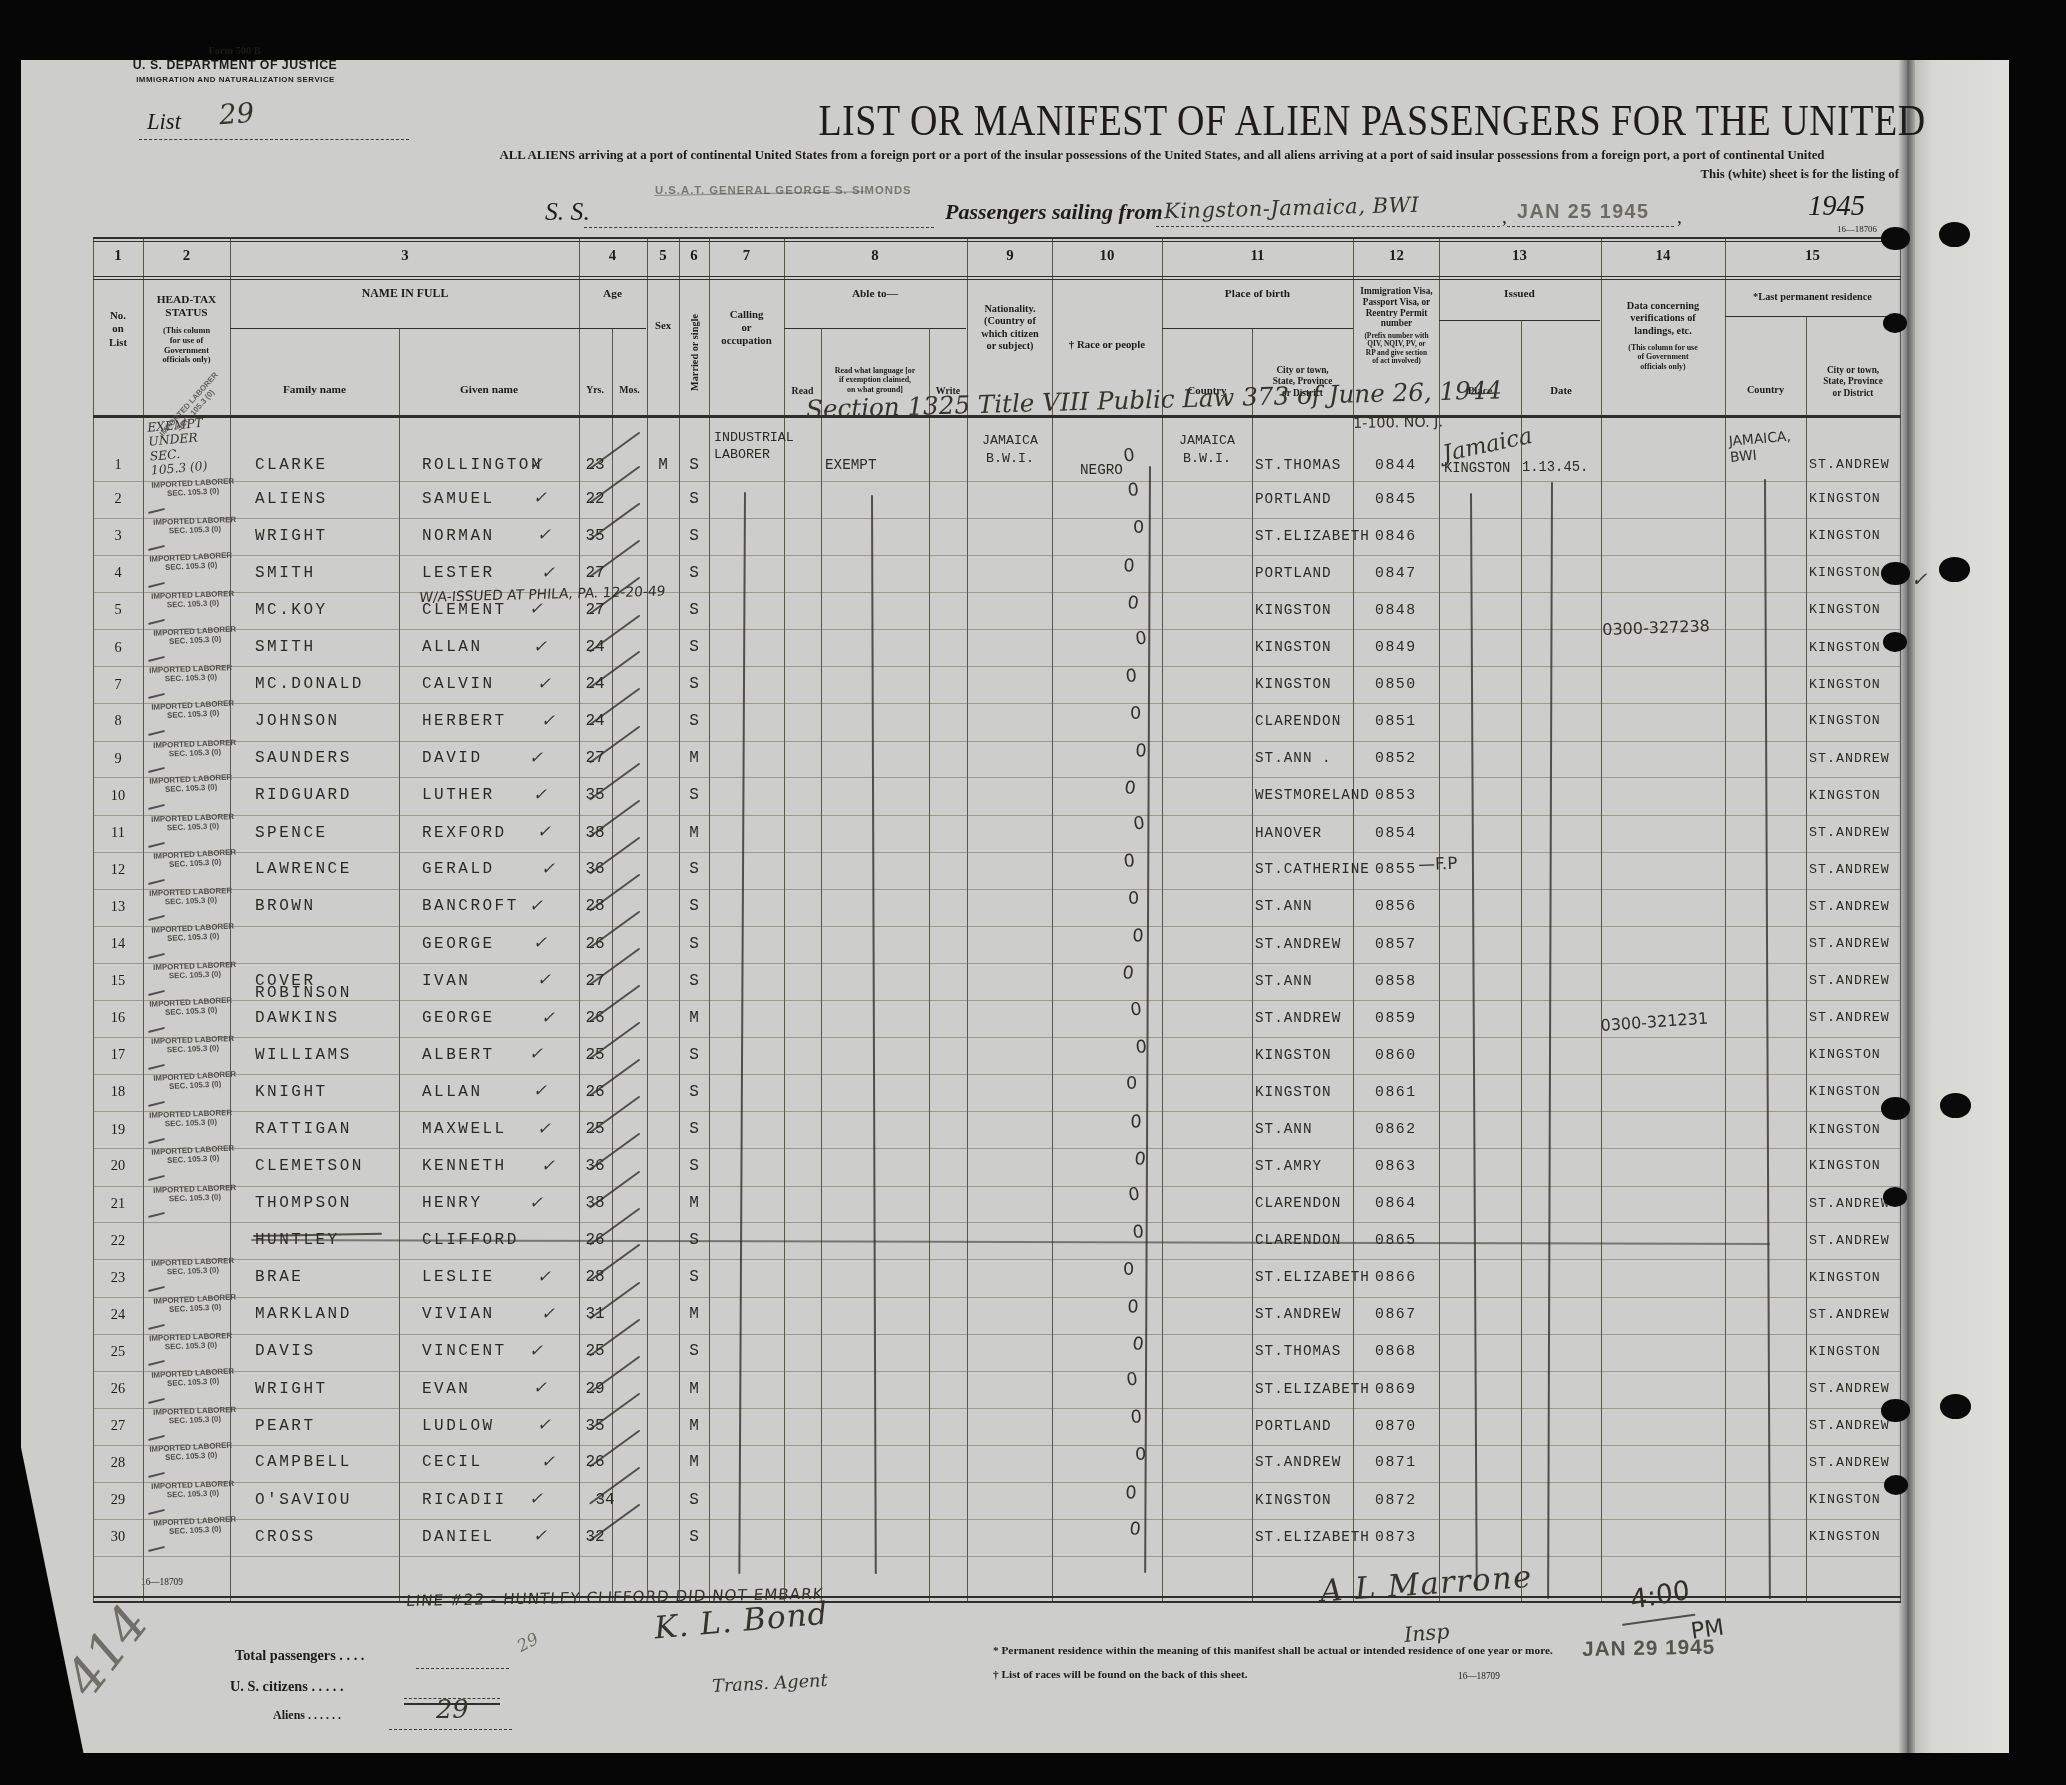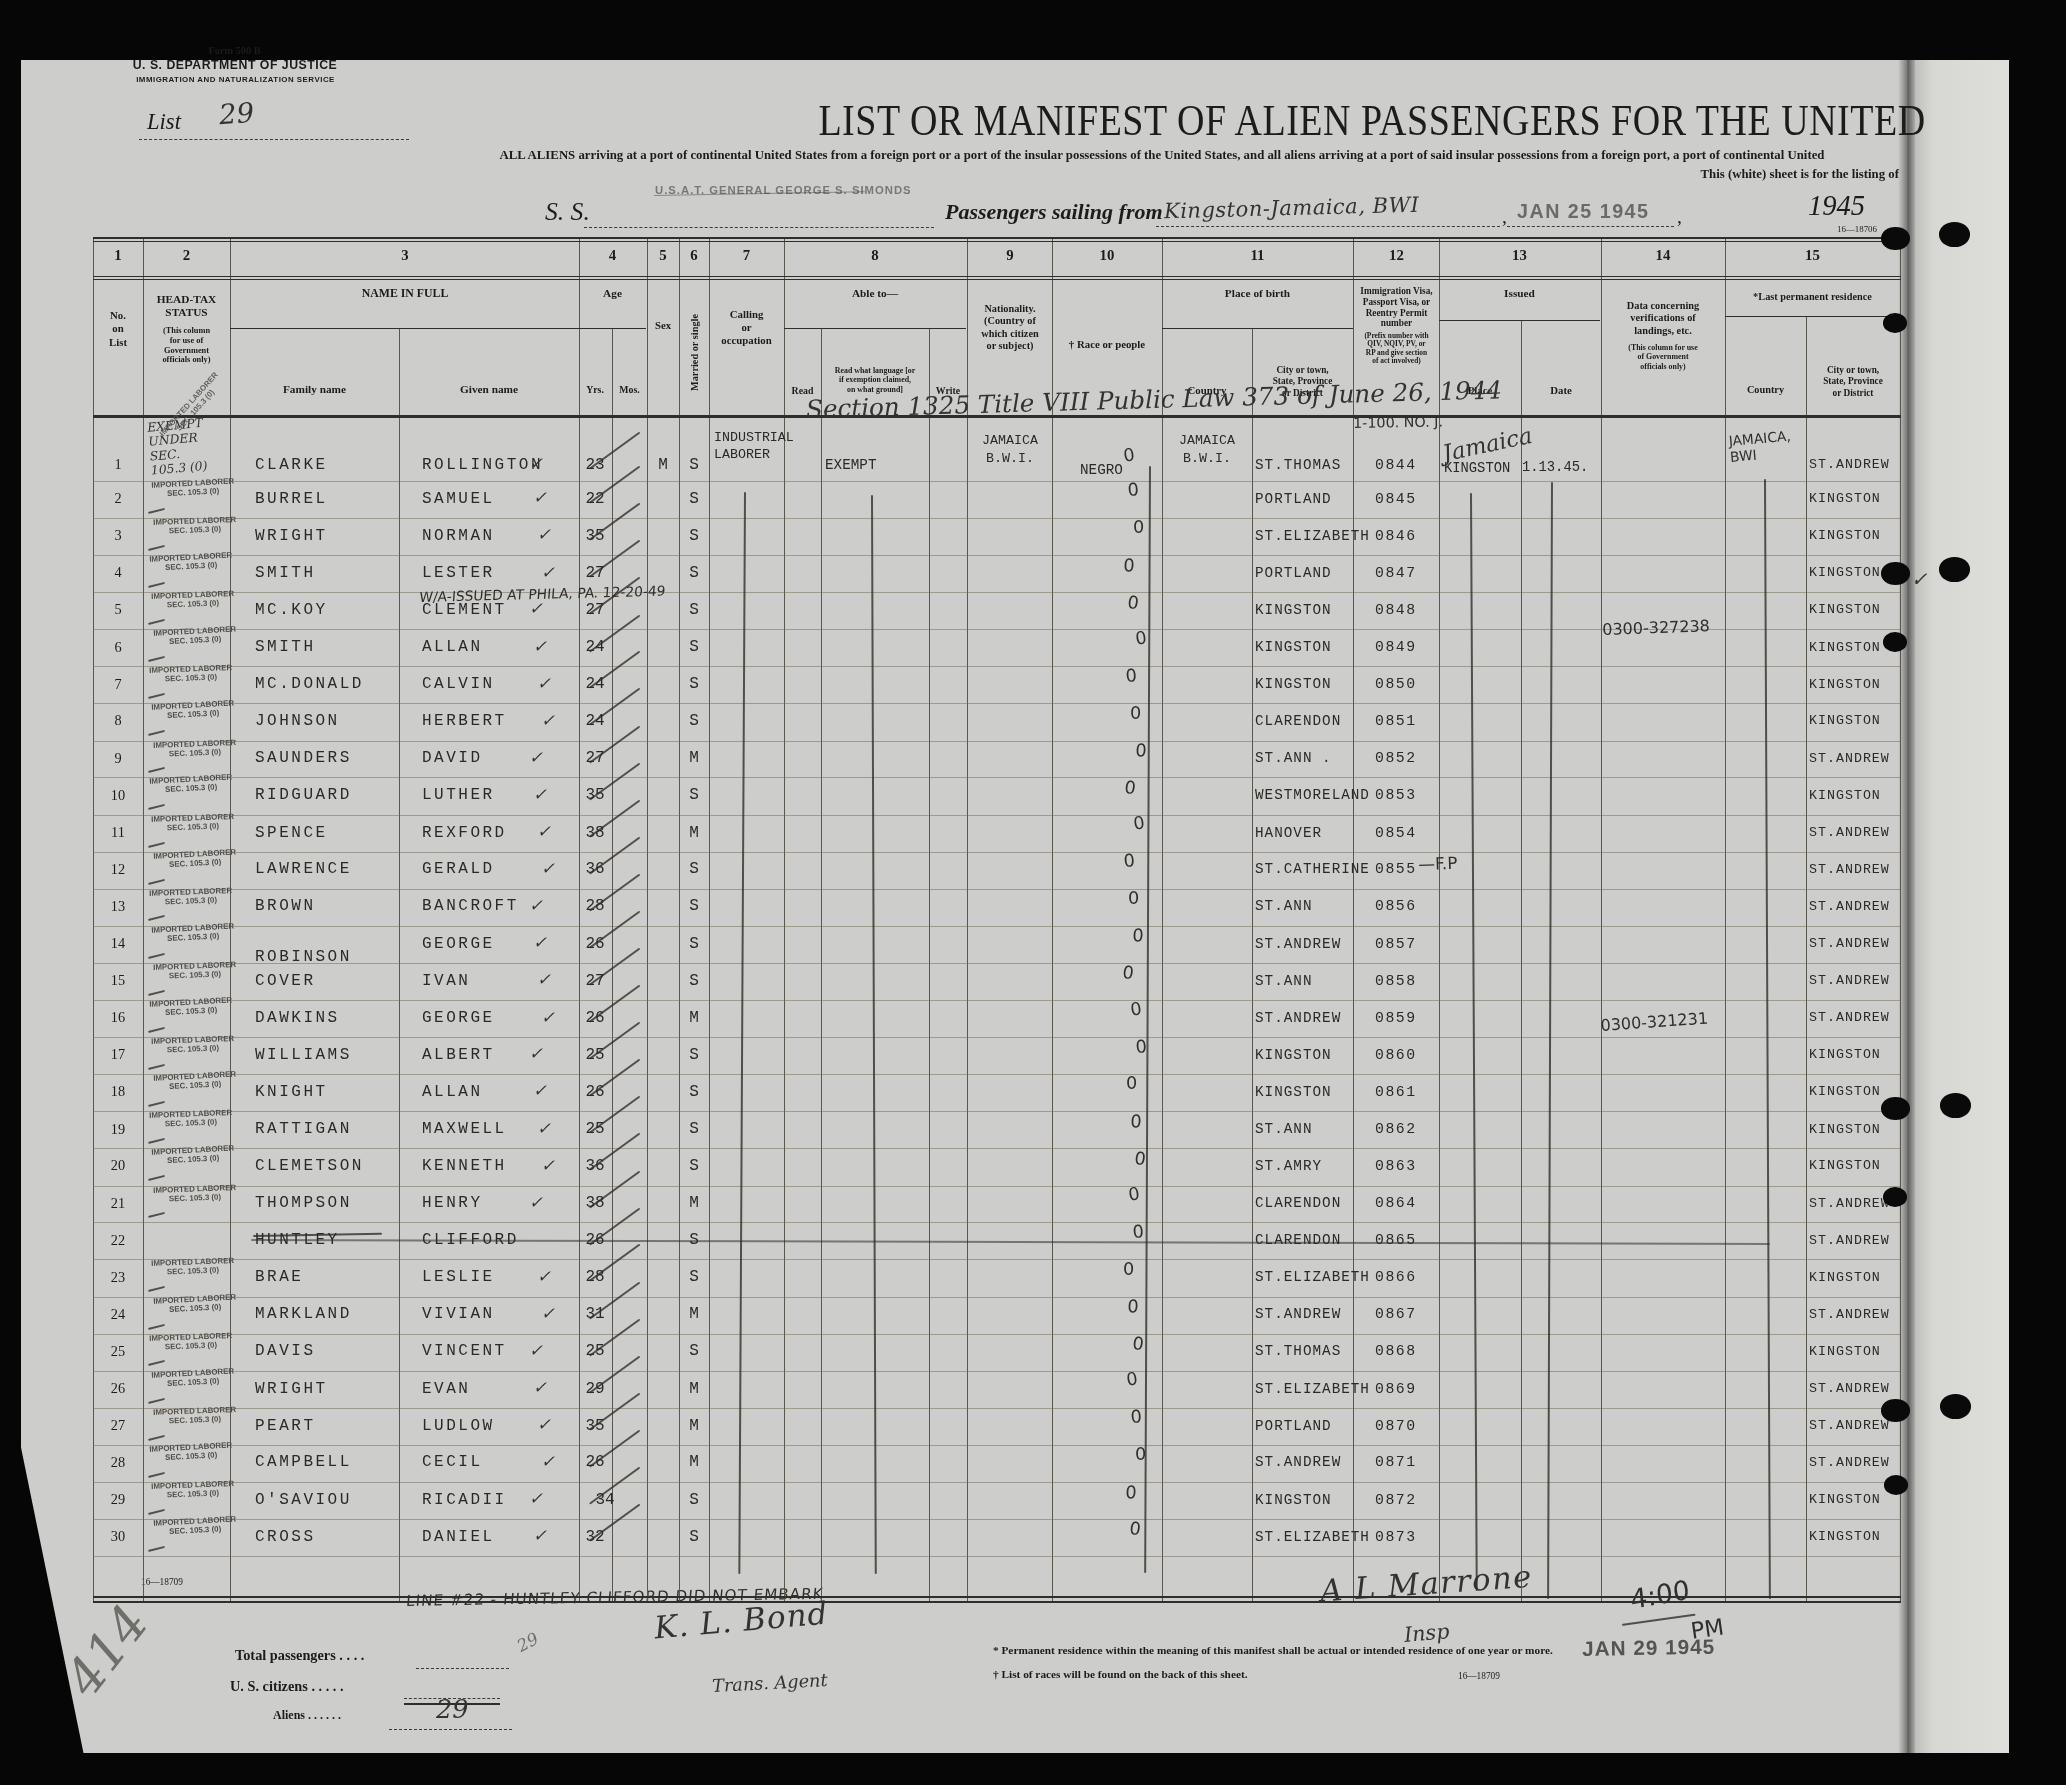--- a/index.html
+++ b/index.html
@@ -241,21 +241,21 @@
     <div class="abs mono ta" style="left: 647px; top: 456px; width: 32px; font-size: 16px;">M</div>
     <div class="abs mono ta" style="left: 679px; top: 456px; width: 30px; font-size: 16px;">S</div>
     <div class="abs handcap" style="left: 1122px; top: 446px; font-size: 17.7px; transform: rotate(-8deg);">0</div>
     <div class="abs mono nw" style="left: 1255px; top: 457px; font-size: 14.3px; letter-spacing: 1px;">ST.THOMAS</div>
     <div class="abs mono nw" style="left: 1375px; top: 457px; font-size: 14.8px; letter-spacing: 1.5px;">0844</div>
     <div class="abs mono nw" style="left: 1809px; top: 457px; font-size: 13.3px; letter-spacing: 1px;">ST.ANDREW</div>
     <div class="abs serif ta" style="left: 93px; top: 490px; width: 50px; font-size: 14.3px;">2</div>
     <div class="abs stamp ta pre" style="left: 148px; top: 481px; width: 89px; font-size: 7.9px; line-height: 9.3px; transform: rotate(-3deg);">IMPORTED LABORER
 SEC. 105.3 (0)</div>
     <div class="abs ink" style="left: 148px; top: 512px; width: 16.7px; height: 1.5px; transform: rotate(-14deg);"></div>
-    <div class="abs mono nw" style="left: 255px; top: 490px; font-size: 16px; letter-spacing: 2.5px;">BURREL</div>
+    <div class="abs mono nw" style="left: 255px; top: 490px; font-size: 16px; letter-spacing: 2.5px;">ALIENS</div>
     <div class="abs mono nw" style="left: 422px; top: 490px; font-size: 16px; letter-spacing: 2.5px;">SAMUEL</div>
     <div class="abs script" style="left: 533px; top: 487px; font-size: 16.7px;">✓</div>
     <div class="abs mono ta" style="left: 579px; top: 490px; width: 32px; font-size: 16px;">22</div>
     <div class="abs ink" style="left: 589px; top: 502px; width: 62px; height: 1.5px; transform: rotate(-36deg);"></div>
     <div class="abs mono ta" style="left: 679px; top: 490px; width: 30px; font-size: 16px;">S</div>
     <div class="abs handcap" style="left: 1127px; top: 480px; font-size: 17.7px; transform: rotate(-4deg);">0</div>
     <div class="abs mono nw" style="left: 1255px; top: 491px; font-size: 14.3px; letter-spacing: 1px;">PORTLAND</div>
     <div class="abs mono nw" style="left: 1375px; top: 491px; font-size: 14.8px; letter-spacing: 1.5px;">0845</div>
     <div class="abs mono nw" style="left: 1809px; top: 491px; font-size: 13.3px; letter-spacing: 1px;">KINGSTON</div>
     <div class="abs serif ta" style="left: 93px; top: 527px; width: 50px; font-size: 14.3px;">3</div>
@@ -409,21 +409,21 @@
     <div class="abs ink" style="left: 589px; top: 910px; width: 62px; height: 1.5px; transform: rotate(-36deg);"></div>
     <div class="abs mono ta" style="left: 679px; top: 897px; width: 30px; font-size: 16px;">S</div>
     <div class="abs handcap" style="left: 1128px; top: 888px; font-size: 17.7px; transform: rotate(0deg);">0</div>
     <div class="abs mono nw" style="left: 1255px; top: 898px; font-size: 14.3px; letter-spacing: 1px;">ST.ANN</div>
     <div class="abs mono nw" style="left: 1375px; top: 898px; font-size: 14.8px; letter-spacing: 1.5px;">0856</div>
     <div class="abs mono nw" style="left: 1809px; top: 899px; font-size: 13.3px; letter-spacing: 1px;">ST.ANDREW</div>
     <div class="abs serif ta" style="left: 93px; top: 935px; width: 50px; font-size: 14.3px;">14</div>
     <div class="abs stamp ta pre" style="left: 148px; top: 926px; width: 89px; font-size: 7.9px; line-height: 9.3px; transform: rotate(-3deg);">IMPORTED LABORER
 SEC. 105.3 (0)</div>
     <div class="abs ink" style="left: 148px; top: 957px; width: 16.7px; height: 1.5px; transform: rotate(-14deg);"></div>
-    <div class="abs mono nw" style="left: 255px; top: 948px; font-size: 16px; letter-spacing: 2.5px;">ROBINSON</div>
+    <div class="abs mono nw" style="left: 255px; top: 984px; font-size: 16px; letter-spacing: 2.5px;">ROBINSON</div>
     <div class="abs mono nw" style="left: 422px; top: 935px; font-size: 16px; letter-spacing: 2.5px;">GEORGE</div>
     <div class="abs script" style="left: 533px; top: 932px; font-size: 16.7px;">✓</div>
     <div class="abs mono ta" style="left: 579px; top: 935px; width: 32px; font-size: 16px;">26</div>
     <div class="abs ink" style="left: 589px; top: 947px; width: 62px; height: 1.5px; transform: rotate(-36deg);"></div>
     <div class="abs mono ta" style="left: 679px; top: 935px; width: 30px; font-size: 16px;">S</div>
     <div class="abs handcap" style="left: 1133px; top: 925px; font-size: 17.7px; transform: rotate(4deg);">0</div>
     <div class="abs mono nw" style="left: 1255px; top: 936px; font-size: 14.3px; letter-spacing: 1px;">ST.ANDREW</div>
     <div class="abs mono nw" style="left: 1375px; top: 936px; font-size: 14.8px; letter-spacing: 1.5px;">0857</div>
     <div class="abs mono nw" style="left: 1809px; top: 936px; font-size: 13.3px; letter-spacing: 1px;">ST.ANDREW</div>
     <div class="abs serif ta" style="left: 93px; top: 972px; width: 50px; font-size: 14.3px;">15</div>

